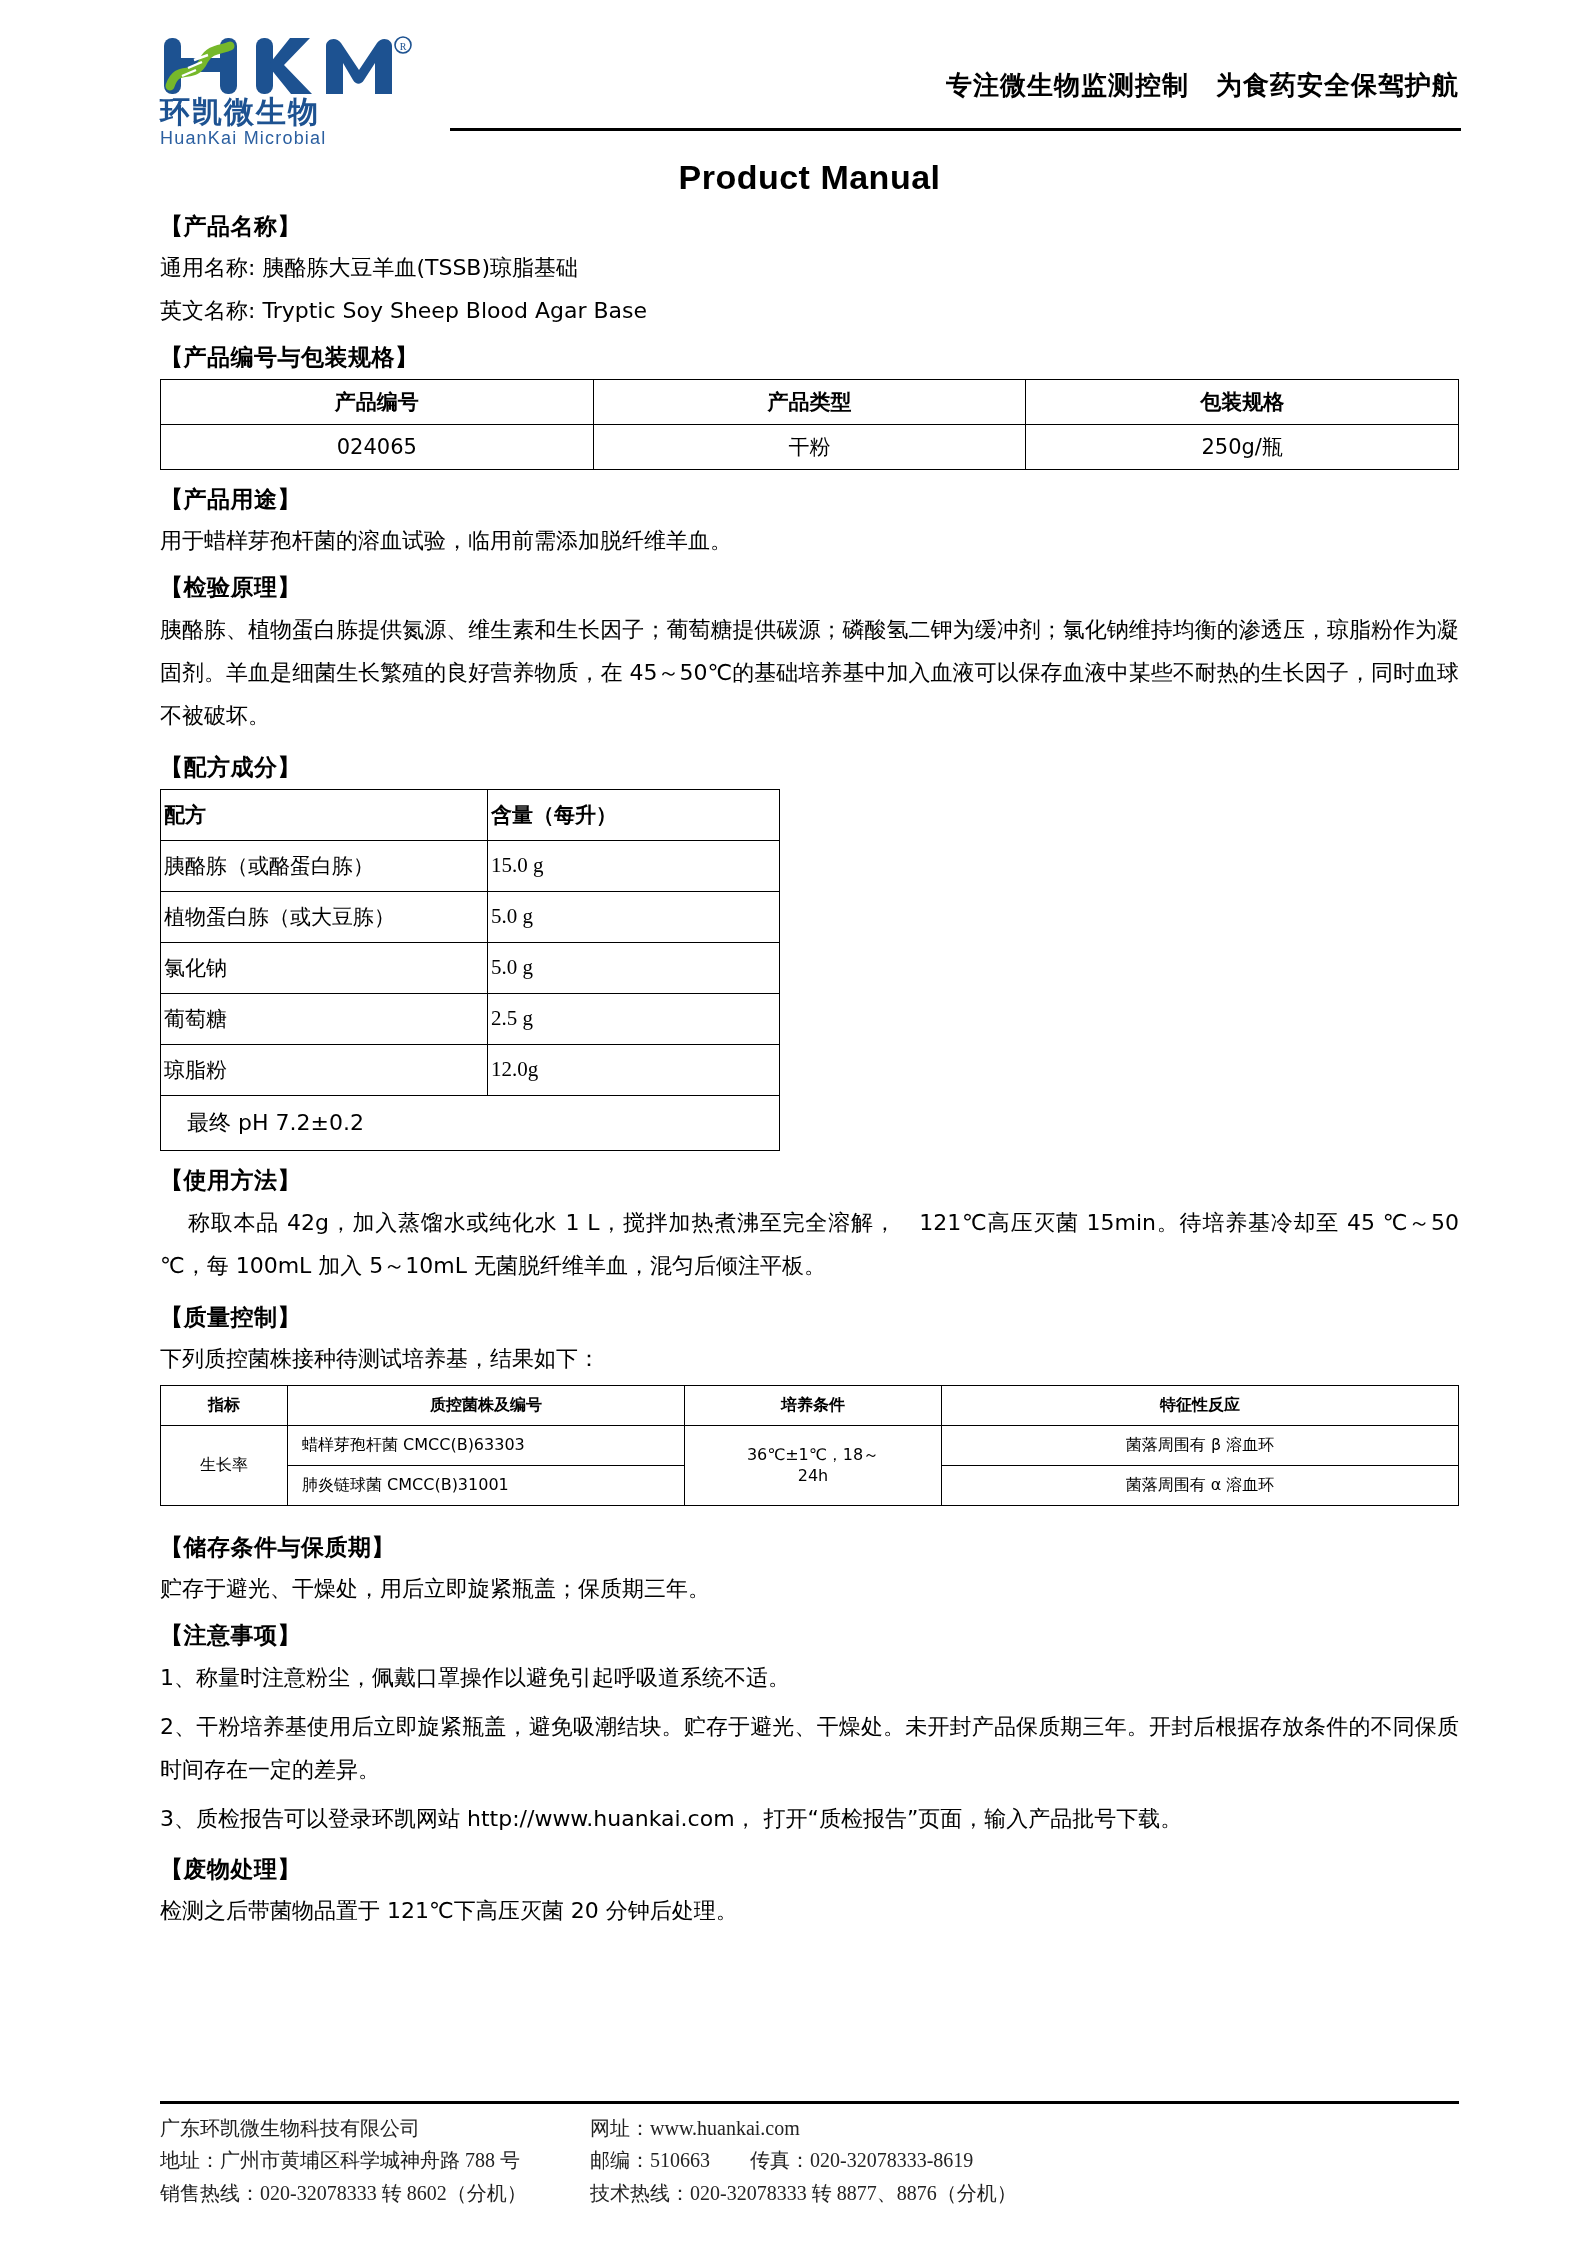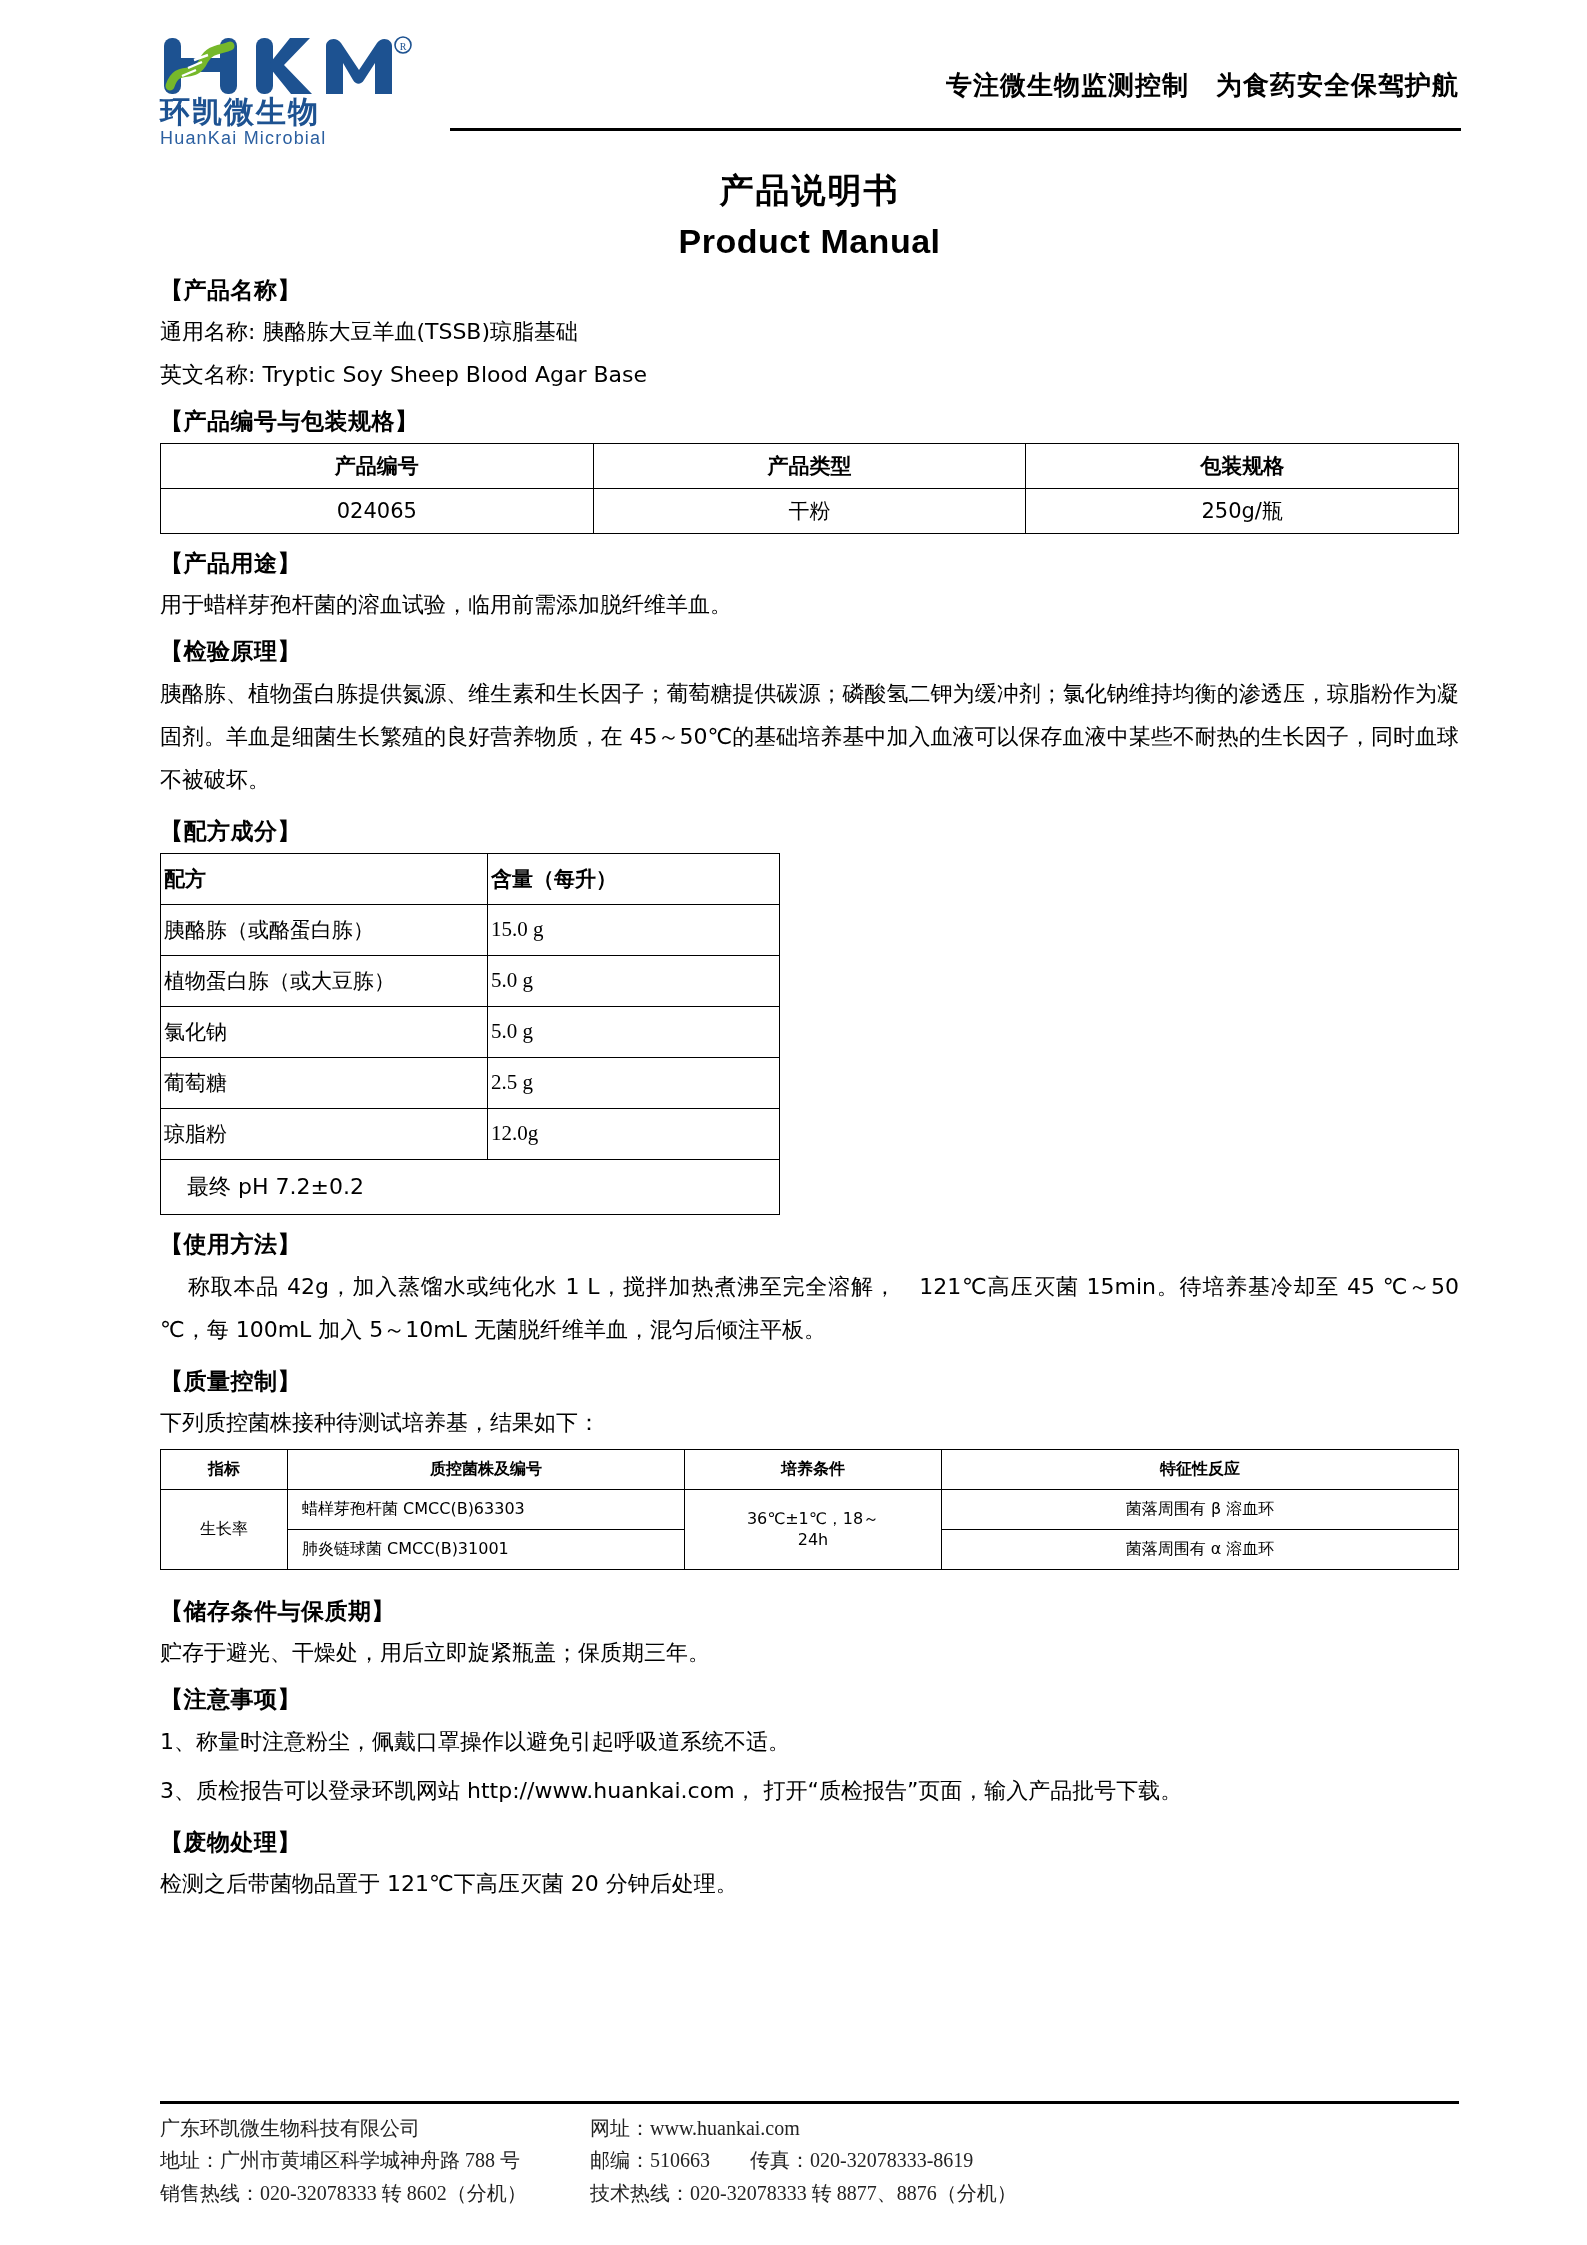--- a/index.html
+++ b/index.html
@@ -217,21 +217,20 @@
           <text x="243" y="13.5" font-size="10" text-anchor="middle" fill="#1d5291" font-family="Liberation Serif, serif">R</text>
         </svg>
       </div>
       <div class="logo-cn">环凯微生物</div>
       <div class="logo-en">HuanKai Microbial</div>
     </div>
     <div class="slogan">专注微生物监测控制　为食药安全保驾护航</div>
     <div class="header-rule"></div>
   </div>
 
-  <div class="doc-title-cn">产品说明书</div>
   <div class="doc-title-en">Product Manual</div>
 
   <div class="sec-head">【产品名称】</div>
   <div class="line">
     <span>通用名称:</span>
     <span>胰酪胨大豆羊血(TSSB)琼脂基础</span>
   </div>
   <div class="line">
     <span>英文名称:</span>
     <span>Tryptic Soy Sheep Blood Agar Base</span>
@@ -319,20 +318,21 @@
       <td>菌落周围有 α 溶血环</td>
     </tr>
   </tbody>
     </table>
 
   <div class="sec-head" style="margin-top:26px">【储存条件与保质期】</div>
   <div class="line">贮存于避光、干燥处，用后立即旋紧瓶盖；保质期三年。</div>
 
   <div class="sec-head">【注意事项】</div>
   <div class="para">1、称量时注意粉尘，佩戴口罩操作以避免引起呼吸道系统不适。</div>
+  <div class="para">2、干粉培养基使用后立即旋紧瓶盖，避免吸潮结块。贮存于避光、干燥处。未开封产品保质期三年。开封后根据存放条件的不同保质时间存在一定的差异。</div>
   <div class="para">3、质检报告可以登录环凯网站 http://www.huankai.com， 打开“质检报告”页面，输入产品批号下载。</div>
 
   <div class="sec-head">【废物处理】</div>
   <div class="line">检测之后带菌物品置于 121℃下高压灭菌 20 分钟后处理。</div>
 
   <div class="footer">
     <div class="footer-rule"></div>
     <div class="footer-grid">
       <div class="footer-col-left">
         <div class="fx">广东环凯微生物科技有限公司</div>

